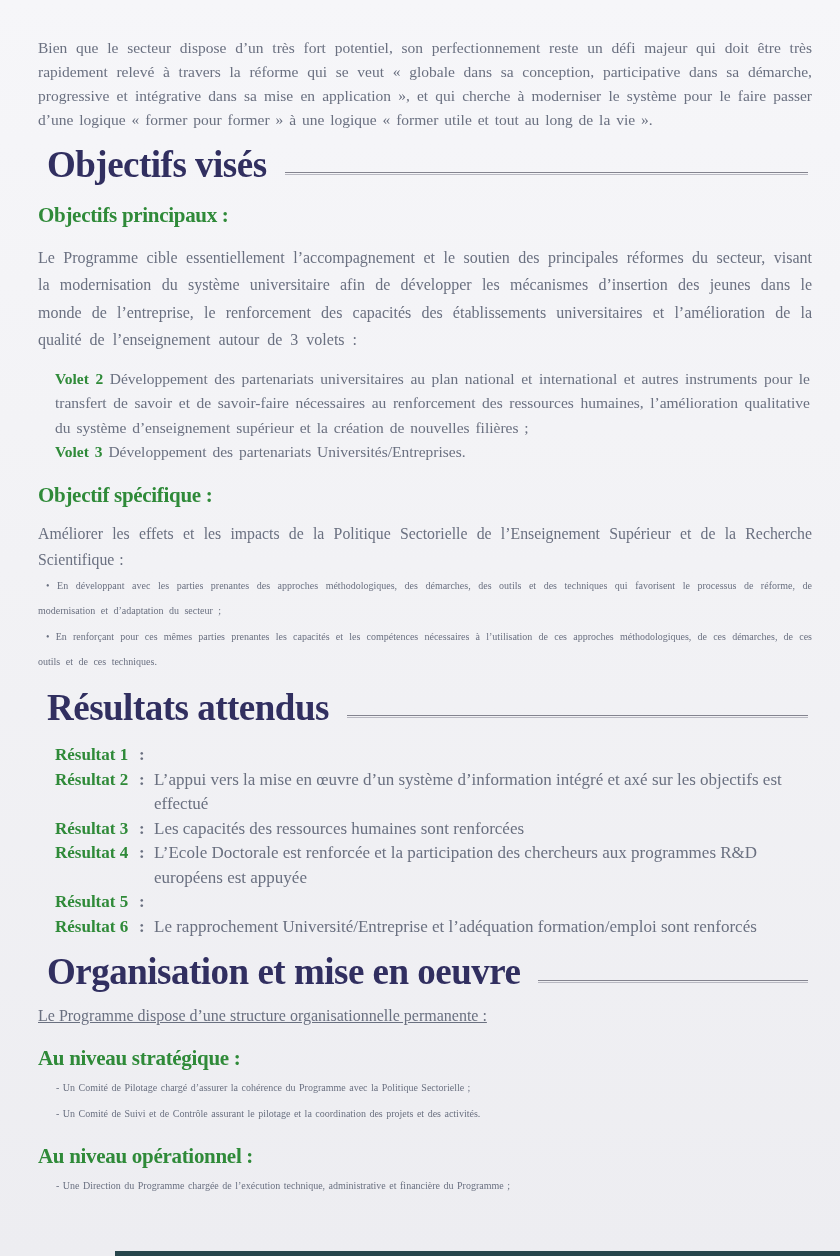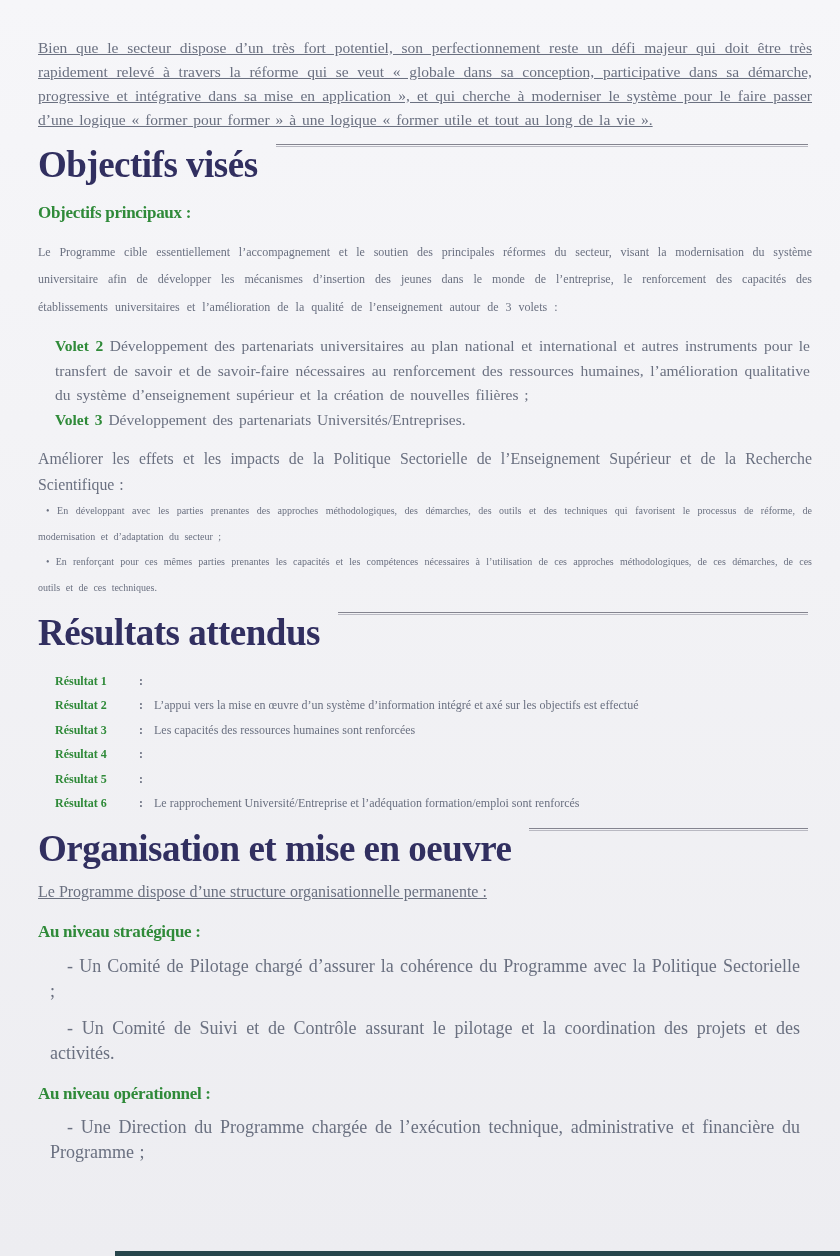--- a/index.html
+++ b/index.html
@@ -15,43 +15,42 @@
     padding:36px 28px 0 38px;
     background:linear-gradient(180deg,#f6f6f9 0%,#f2f2f5 45%,#ededf1 100%);
     color:#6a7080;
     overflow:hidden;
   }
   .intro {
     margin:0;
     font-size:15.5px; line-height:24px;
     text-align:justify;
     word-spacing:2px;
-    text-decoration:underline;
   }
-  .h1-row { display:flex; align-items:flex-start; margin-top:12px; }
+  .h1-row { display:flex; align-items:flex-end; margin-top:12px;margin-left:9px; }
   .h1 {
     margin:0; white-space:nowrap;
     font-size:37px; line-height:1.12;
     font-weight:700; letter-spacing:-0.5px;
     color:#312f60;
   }
   .h1-rule {
     flex:1; height:1px; margin:0 4px 10px 18px;
     border-top:1px solid #84848f;
     border-bottom:1px solid #b9b9c2;
   }
   .h2 {
     margin:18px 0 0 0; white-space:nowrap;
-    font-size:17px; line-height:1.15;
+    font-size:21px; line-height:1.15;
     font-weight:700; letter-spacing:-0.3px;
     color:#2f8a39;
   }
   .par {
     margin:16px 0 0 0;
-    font-size:12px; line-height:27.5px;
+    font-size:16px; line-height:27.5px;
     text-align:justify; word-spacing:4px;
   }
   .volets { margin:13px 2px 0 17px; }
   .volet {
     margin:0;
     font-size:15.5px; line-height:24.5px;
     text-align:justify; word-spacing:2px;
   }
   .volet-label { color:#2f8a39; font-weight:700; }
   .spec-par {
@@ -59,28 +58,28 @@
     font-size:15.8px; line-height:26px;
     text-align:justify; word-spacing:1px;
   }
   .bullet-par {
     margin:0;
     font-size:10px; line-height:25.5px;
     text-align:justify; word-spacing:3px;
     text-indent:8px;
   }
   .res-list { margin:15px 0 0 17px; }
-  .res-row { display:flex; font-size:12px; line-height:24.5px; }
+  .res-row { display:flex; font-size:17px; line-height:24.5px; }
   .res-label { flex:0 0 84px; color:#2f8a39; font-weight:700; }
   .res-colon { flex:0 0 15px; font-weight:700; }
   .res-text { flex:1; }
   .org-par { margin:10px 0 0 0; font-size:16px; line-height:25px;text-decoration:underline; }
   .dash-par {
-    margin:12px;
-    font-size:18px; line-height:25px;
+    margin:1px;
+    font-size:10px; line-height:25px;
     text-align:justify; word-spacing:1px;
     text-indent:17px;
   }
   .dash-group { margin-top:5px; }
   .footer-bar {
     position:absolute; left:115px; right:0; bottom:0;
     height:5px; background:#27454c;
   }
 </style>
 </head>
@@ -97,20 +96,21 @@
 
   <h2 class="h2">Objectifs principaux :</h2>
 
   <p class="par">Le Programme cible essentiellement l’accompagnement et le soutien des principales réformes du secteur, visant la modernisation du système universitaire afin de développer les mécanismes d’insertion des jeunes dans le monde de l’entreprise, le renforcement des capacités des établissements universitaires et l’amélioration de la qualité de l’enseignement autour de 3 volets :</p>
 
   <div class="volets">
     <p class="volet"><span class="volet-label">Volet 2</span> <span>Développement des partenariats universitaires au plan national et international et autres instruments pour le transfert de savoir et de savoir-faire nécessaires au renforcement des ressources humaines, l’amélioration qualitative du système d’enseignement supérieur et la création de nouvelles filières ;</span></p>
     <p class="volet"><span class="volet-label">Volet 3</span> <span>Développement des partenariats Universités/Entreprises.</span></p>
   </div>
 
+  <h2 class="h2">Objectif spécifique :</h2>
 
   <p class="spec-par">Améliorer les effets et les impacts de la Politique Sectorielle de l’Enseignement Supérieur et de la Recherche Scientifique :</p>
   <p class="bullet-par">• En développant avec les parties prenantes des approches méthodologiques, des démarches, des outils et des techniques qui favorisent le processus de réforme, de modernisation et d’adaptation du secteur ;</p>
   <p class="bullet-par">• En renforçant pour ces mêmes parties prenantes les capacités et les compétences nécessaires à l’utilisation de ces approches méthodologiques, de ces démarches, de ces outils et de ces techniques.</p>
 
   <div class="h1-row">
     <h1 class="h1">Résultats attendus</h1>
     <div class="h1-rule"></div>
   </div>
 
@@ -125,20 +125,21 @@
         <span class="res-text">L’appui vers la mise en œuvre d’un système d’information intégré et axé sur les objectifs est effectué</span>
     </div>
     <div class="res-row">
       <span class="res-label">Résultat 3</span>
         <span class="res-colon">:</span>
         <span class="res-text">Les capacités des ressources humaines sont renforcées</span>
     </div>
     <div class="res-row">
       <span class="res-label">Résultat 4</span>
         <span class="res-colon">:</span>
+        <span class="res-text">L’Ecole Doctorale est renforcée et la participation des chercheurs aux programmes R&amp;D européens est appuyée</span>
     </div>
     <div class="res-row">
       <span class="res-label">Résultat 5</span>
         <span class="res-colon">:</span>
     </div>
     <div class="res-row">
       <span class="res-label">Résultat 6</span>
         <span class="res-colon">:</span>
         <span class="res-text">Le rapprochement Université/Entreprise et l’adéquation formation/emploi sont renforcés</span>
     </div>

